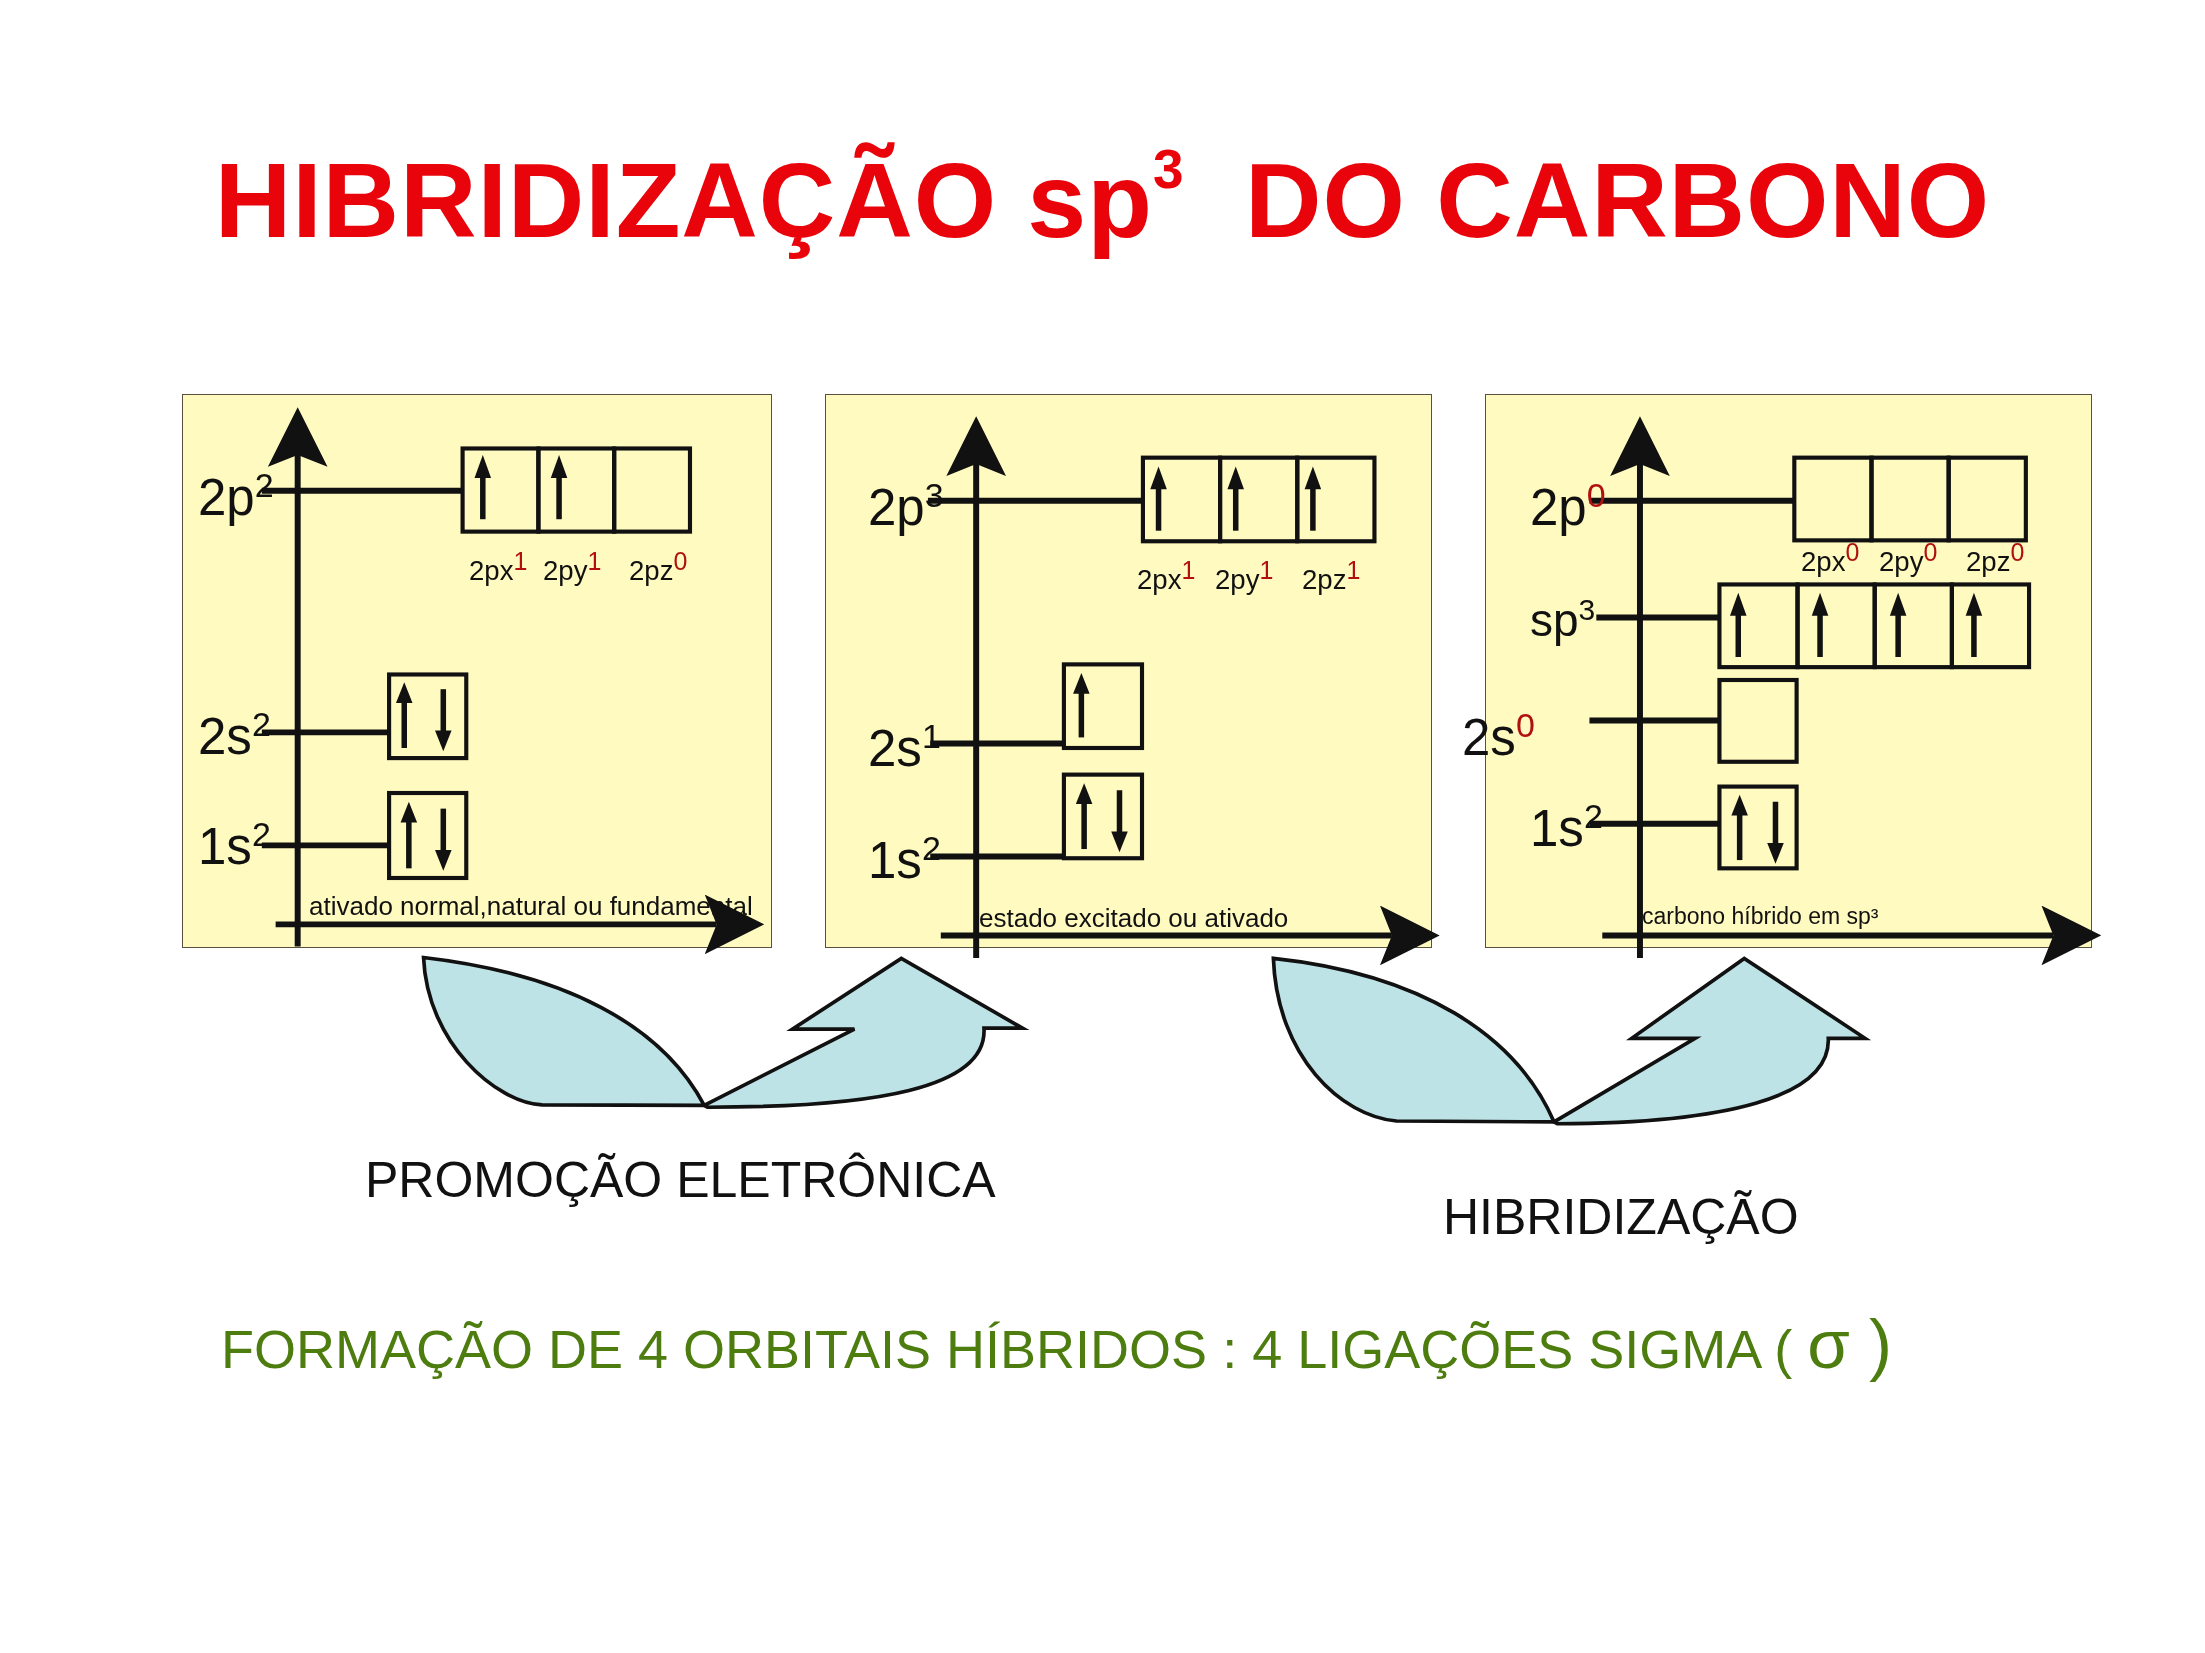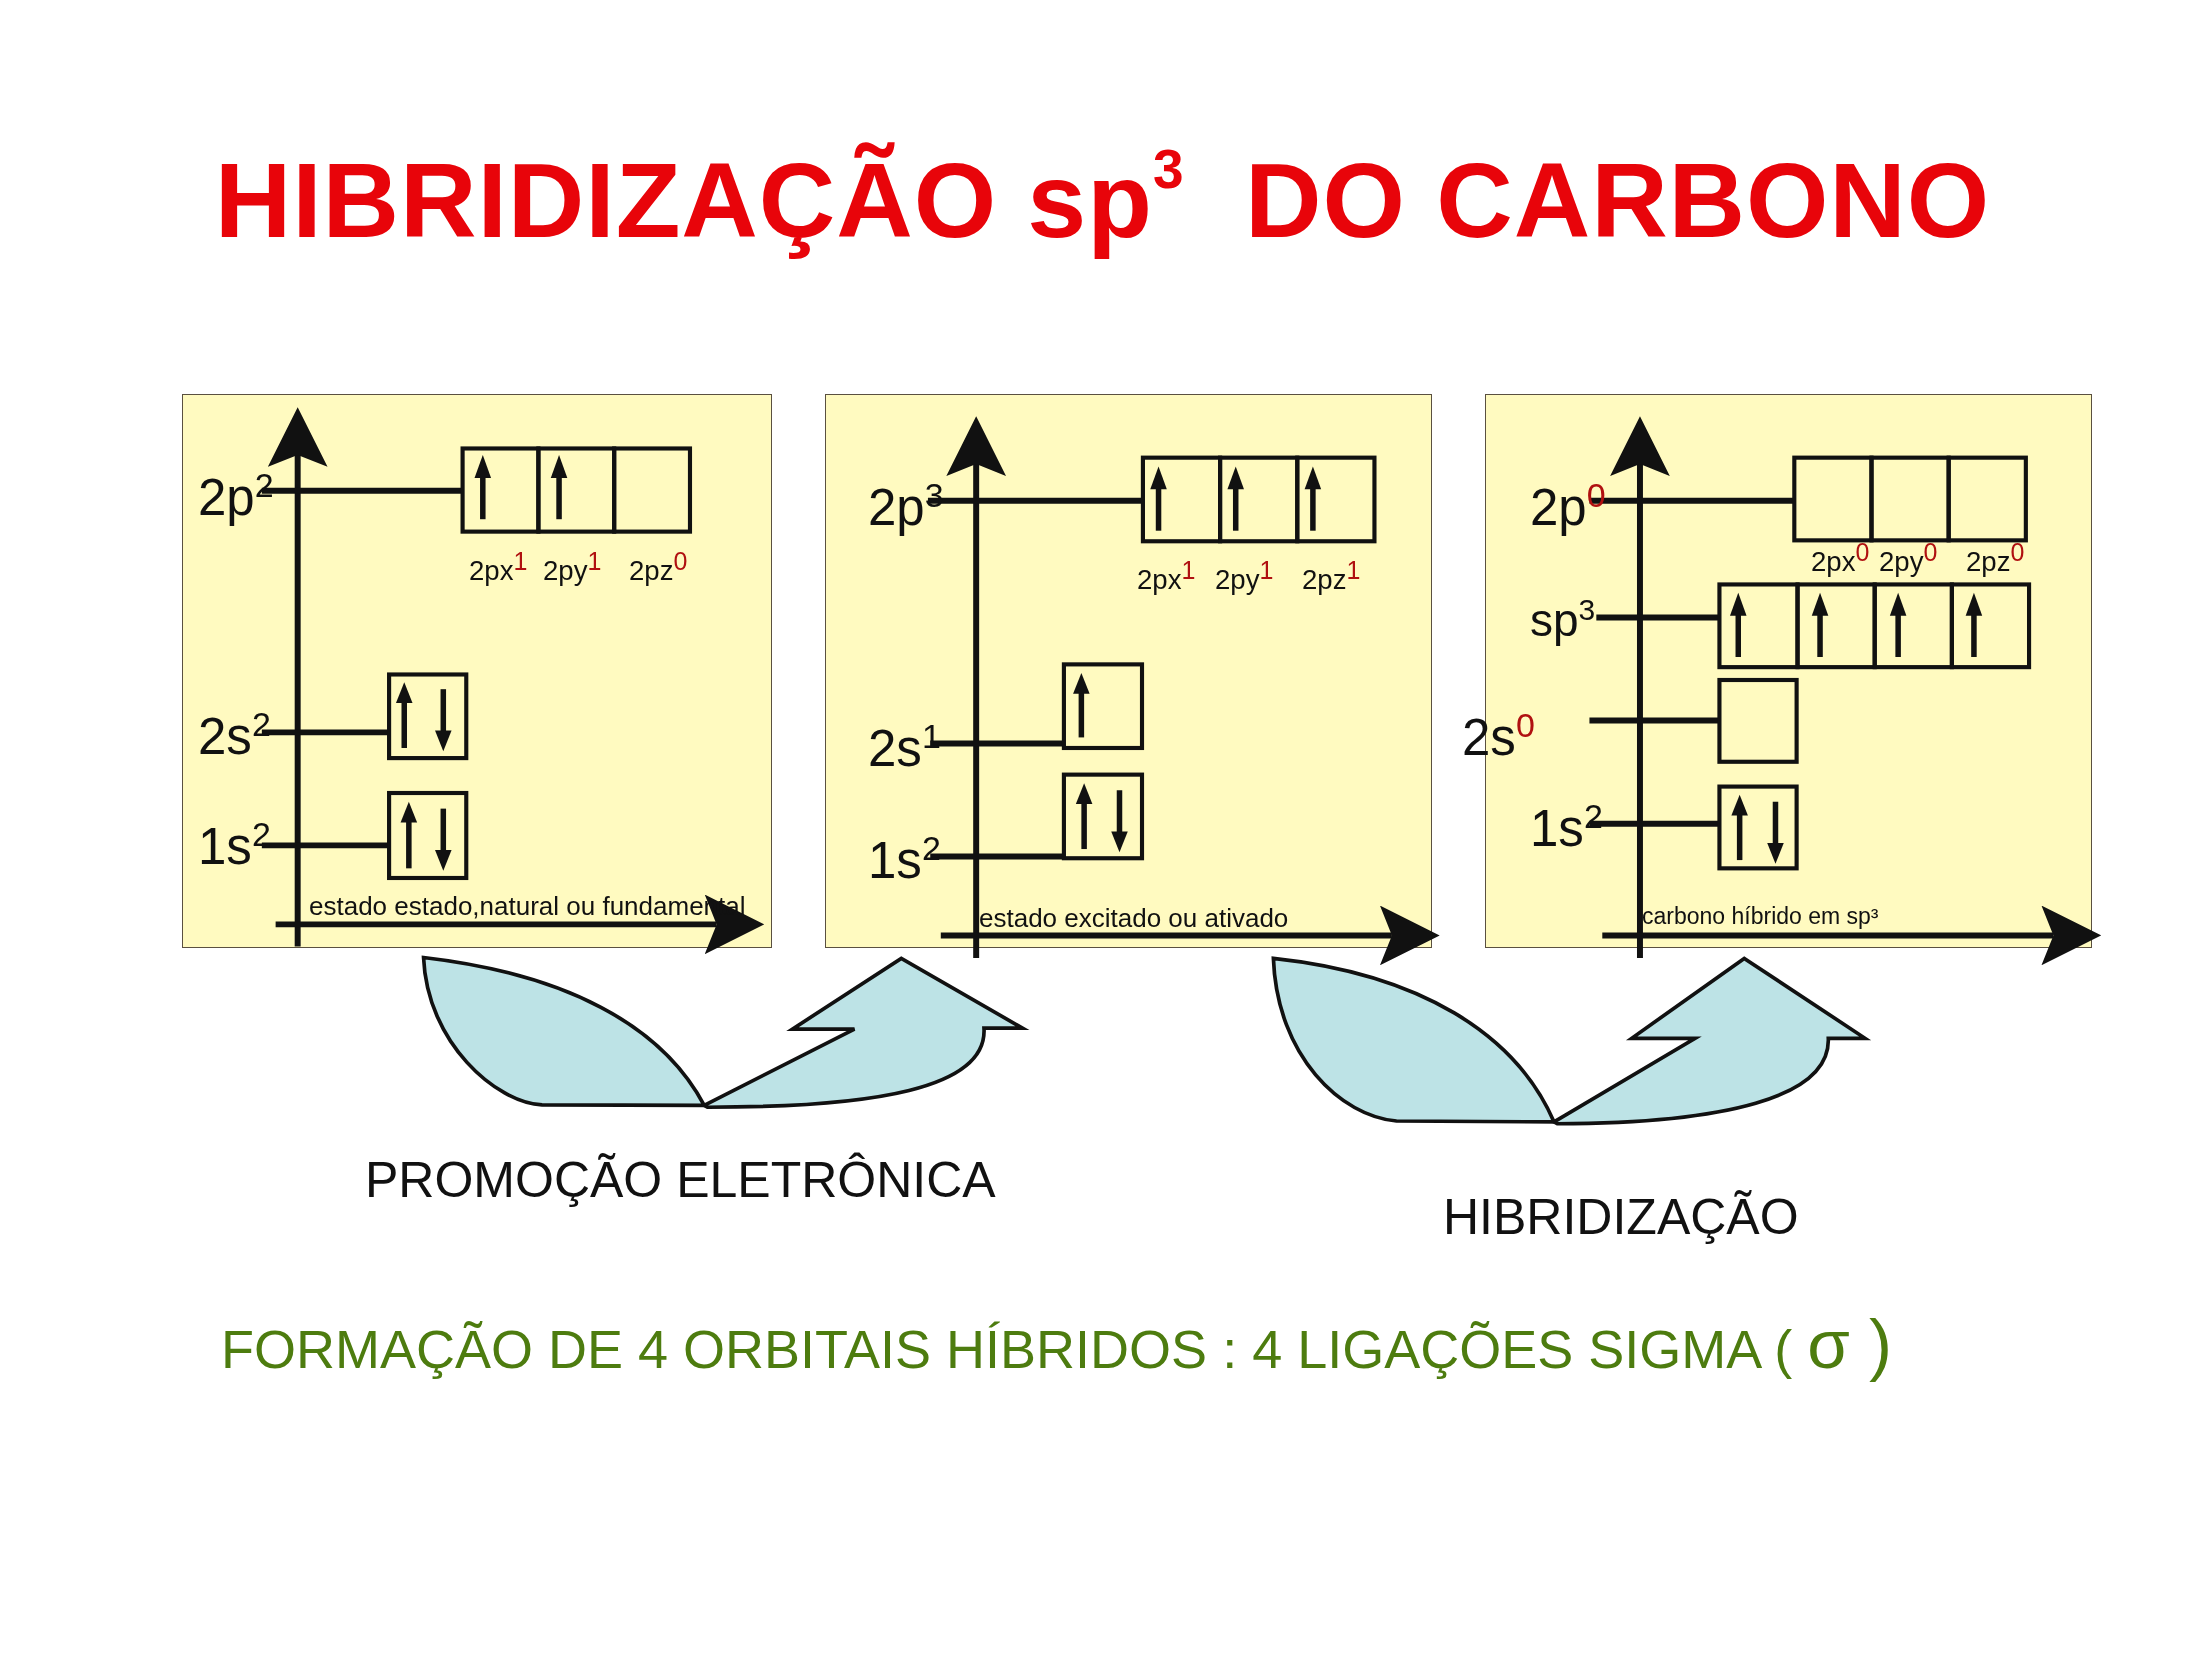--- a/index.html
+++ b/index.html
@@ -174,35 +174,35 @@
     <path d="M3383,2442 L3690,2260 L3552,2260 L3797,2086 L4060,2260 L3980,2260 C3985,2390 3750,2445 3390,2446 z"></path>
   </g>
 </svg>
 
 <div class="lbl" style="left:198px;top:466px;"><span>2p</span><sup style="font-size:34px;">2</sup></div>
 <div class="lbl" style="left:198px;top:705px;"><span>2s</span><sup style="font-size:34px;">2</sup></div>
 <div class="lbl" style="left:198px;top:815px;"><span>1s</span><sup style="font-size:34px;">2</sup></div>
 <div class="lbl" style="left:469px;top:547px;font-size:27.6px;"><span>2px</span><sup style="color:#b01010;font-size:25px;">1</sup></div>
 <div class="lbl" style="left:543px;top:547px;font-size:27.6px;"><span>2py</span><sup style="color:#b01010;font-size:25px;">1</sup></div>
 <div class="lbl" style="left:629px;top:547px;font-size:27.6px;"><span>2pz</span><sup style="color:#b01010;font-size:25px;">0</sup></div>
-<div class="caption" style="left:309px;top:891px;font-size:26px;">estado estado,natural ou fundamental</div>
+<div class="caption" style="left:309px;top:891px;font-size:26px;">ativado normal,natural ou fundamental</div>
 
 <div class="lbl" style="left:868px;top:476px;"><span>2p</span><sup style="font-size:34px;">3</sup></div>
 <div class="lbl" style="left:868px;top:717px;"><span>2s</span><sup style="font-size:34px;">1</sup></div>
 <div class="lbl" style="left:868px;top:829px;"><span>1s</span><sup style="font-size:34px;">2</sup></div>
 <div class="lbl" style="left:1137px;top:556px;font-size:27.6px;"><span>2px</span><sup style="color:#b01010;font-size:25px;">1</sup></div>
 <div class="lbl" style="left:1215px;top:556px;font-size:27.6px;"><span>2py</span><sup style="color:#b01010;font-size:25px;">1</sup></div>
 <div class="lbl" style="left:1302px;top:556px;font-size:27.6px;"><span>2pz</span><sup style="color:#b01010;font-size:25px;">1</sup></div>
 <div class="caption" style="left:979px;top:903px;font-size:26px;">estado excitado ou ativado</div>
 
 <div class="lbl" style="left:1530px;top:476px;"><span>2p</span><sup style="font-size:34px;color:#b01010;">0</sup></div>
 <div class="lbl" style="left:1530px;top:593px;font-size:46px;"><span>sp</span><sup style="font-size:30px;">3</sup></div>
 <div class="lbl" style="left:1462px;top:694px;margin-top:12px;"><span>2s</span><sup style="font-size:34px;color:#b01010;">0</sup></div>
 <div class="lbl" style="left:1530px;top:797px;"><span>1s</span><sup style="font-size:34px;">2</sup></div>
-<div class="lbl" style="left:1801px;top:538px;font-size:27.6px;margin-left:10px;"><span>2px</span><sup style="color:#b01010;font-size:25px;">0</sup></div>
+<div class="lbl" style="left:1801px;top:538px;font-size:27.6px;"><span>2px</span><sup style="color:#b01010;font-size:25px;">0</sup></div>
 <div class="lbl" style="left:1879px;top:538px;font-size:27.6px;"><span>2py</span><sup style="color:#b01010;font-size:25px;">0</sup></div>
 <div class="lbl" style="left:1966px;top:538px;font-size:27.6px;"><span>2pz</span><sup style="color:#b01010;font-size:25px;">0</sup></div>
 <div class="caption" style="left:1642px;top:903px;font-size:23px;">carbono híbrido em  sp³</div>
 
 <div class="caption" style="left:365px;top:1151px;font-size:50px;">PROMOÇÃO ELETRÔNICA</div>
 <div class="caption" style="left:1443px;top:1188px;font-size:50px;">HIBRIDIZAÇÃO</div>
 
 <div class="foot"><span style="white-space:pre">FORMAÇÃO DE 4 ORBITAIS HÍBRIDOS : 4 LIGAÇÕES SIGMA ( </span><span class="sigma">σ</span><span style="white-space:pre;font-size:69px;"> )</span></div>
 
 

